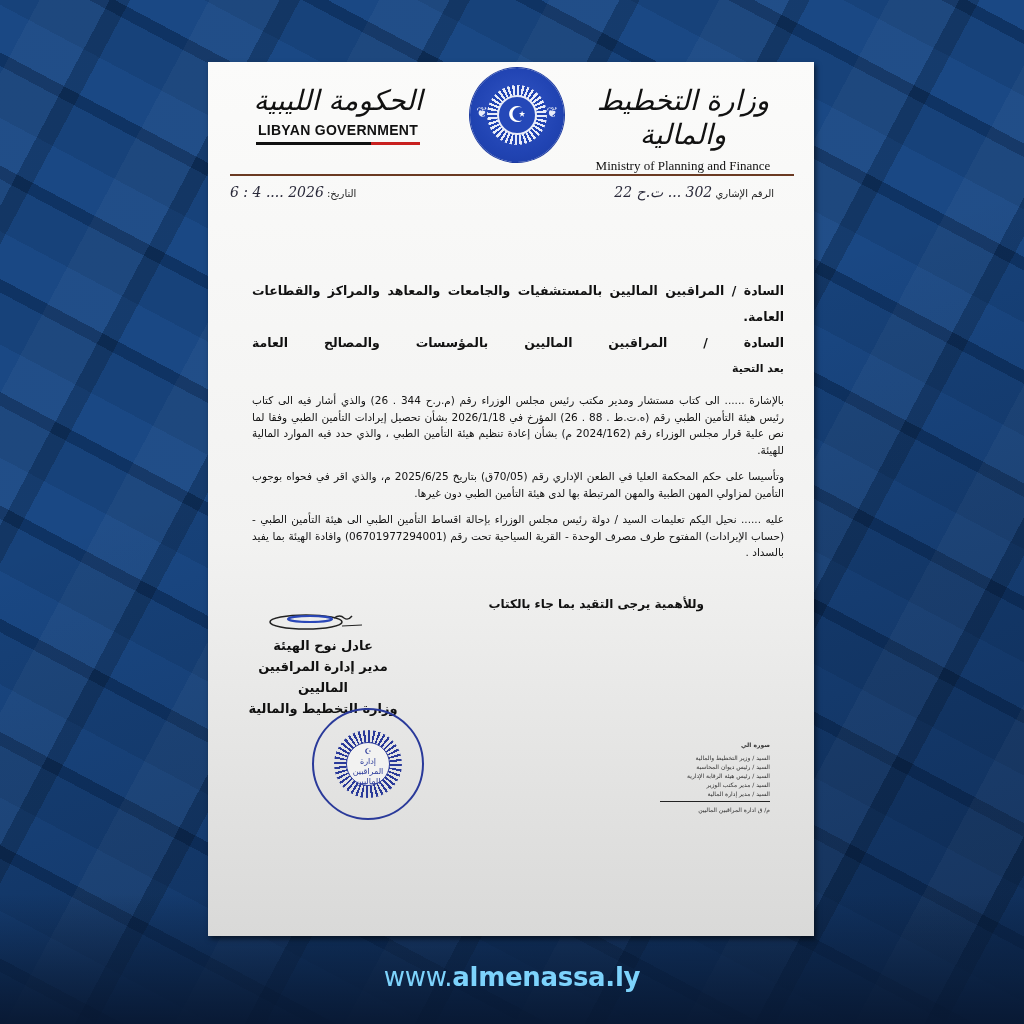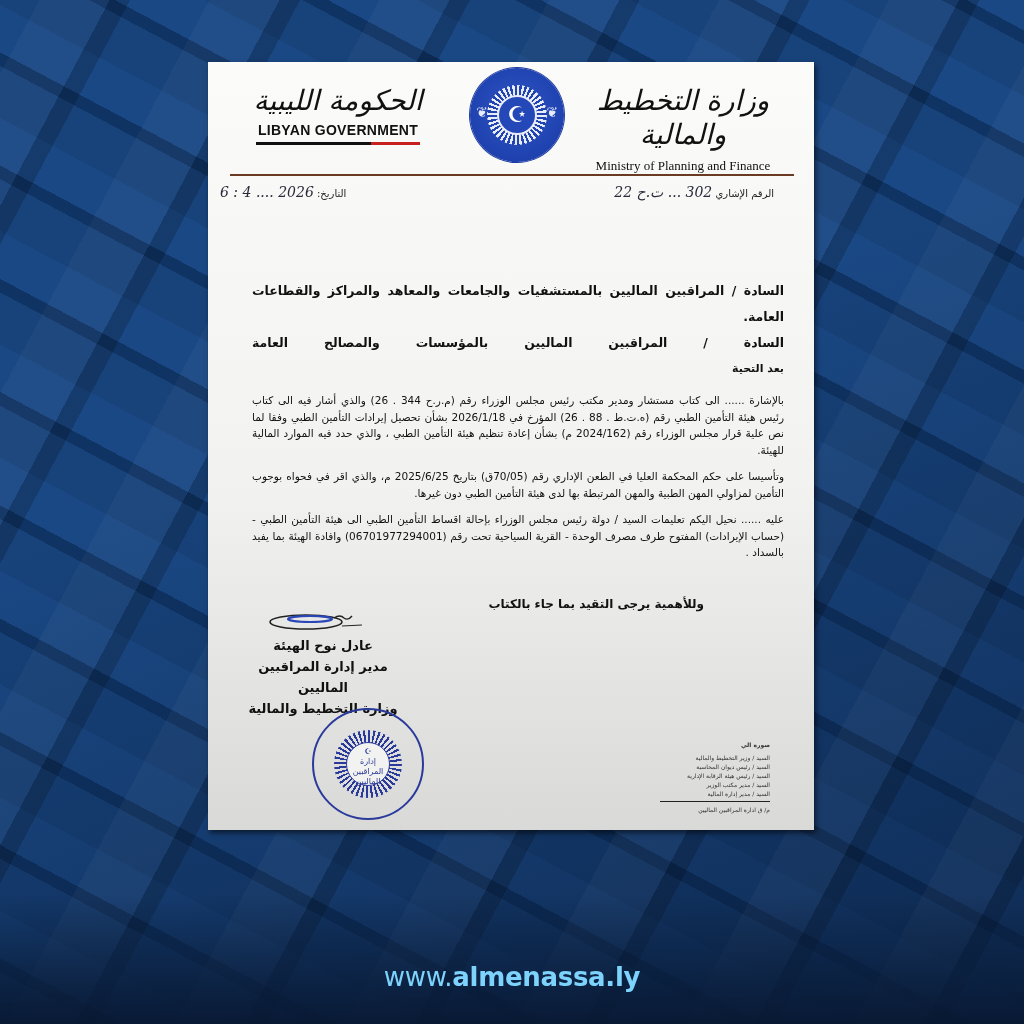--- a/index.html
+++ b/index.html
@@ -7,21 +7,21 @@
     background:#14396b;font-family:"DejaVu Sans",sans-serif;}
   .bg{position:absolute;inset:0;overflow:hidden;
     background:
       linear-gradient(160deg, rgba(0,0,0,0) 40%, rgba(5,20,45,0.55) 100%),
       repeating-linear-gradient(28deg, #17427a 0px, #17427a 46px, #0f3363 46px, #0f3363 58px, #1a4884 58px, #1a4884 100px),
       #14396b;}
   .bg::after{content:"";position:absolute;inset:0;
     background:repeating-linear-gradient(-62deg, rgba(0,0,0,0) 0 70px, rgba(0,0,0,0.18) 70px 88px, rgba(255,255,255,0.03) 88px 150px);}
   .bg-bottom{position:absolute;left:0;right:0;bottom:0;height:130px;
     background:linear-gradient(180deg, rgba(10,30,60,0) 0%, rgba(10,30,60,0.7) 60%, rgba(8,24,50,0.95) 100%);}
-  .paper{position:absolute;left:208px;top:62px;width:606px;height:768px;
+  .paper{position:absolute;left:208px;top:62px;width:606px;height:874px;
     background:linear-gradient(180deg,#fbfbfa 0%,#f2f2f1 55%,#d9d9d8 100%);
     box-shadow:2px 3px 5px rgba(0,0,0,0.55);}
   .hdr-left{position:absolute;left:40px;top:22px;width:180px;text-align:center;}
   .gov-ar{font-family:"DejaVu Serif",serif;font-size:28px;color:#111;line-height:34px;font-style:italic;}
   .gov-en{font-family:"Liberation Sans",sans-serif;font-weight:bold;font-size:14px;color:#111;letter-spacing:0.3px;margin-top:4px;}
   .gov-bar{height:3px;margin:4px 8px 0 8px;background:linear-gradient(90deg,#111 0%,#111 70%,#c8201f 70%,#c8201f 100%);}
   .seal{position:absolute;left:262px;top:6px;width:94px;height:94px;border-radius:50%;
     background:radial-gradient(circle at 50% 45%,#3356c4 0%,#2144b3 60%,#1a3aa2 100%);
     box-shadow:0 0 0 1px #1c3aa0;}
   .seal .ring{position:absolute;left:17px;top:17px;width:60px;height:60px;border-radius:50%;
@@ -79,21 +79,21 @@
     <div class="min-ar">وزارة التخطيط والمالية</div>
     <div class="min-en">Ministry of Planning and Finance</div>
   </div>
 
   <div class="rule"></div>
 
   <div class="meta" style="right:40px;">
     <span>الرقم الإشاري</span>
     <span class="hand">302 ... ت.ح 22</span>
   </div>
-  <div class="meta" style="left:12px;text-align:right;">
+  <div class="meta" style="left:22px;text-align:right;">
     <span>التاريخ:</span>
     <span class="hand">2026 .... 4 : 6</span>
   </div>
 
   <div class="body">
     <div class="addr last">السادة / المراقبين الماليين بالمستشفيات والجامعات والمعاهد والمراكز والقطاعات العامة.</div>
     <div class="addr">السادة / المراقبين الماليين بالمؤسسات والمصالح العامة</div>
     <div class="greet">بعد التحية</div>
     <div class="para">بالإشارة ...... الى كتاب مستشار ومدير مكتب رئيس مجلس الوزراء رقم (م.ر.ح 344 . 26) والذي أشار فيه الى كتاب رئيس هيئة التأمين الطبي رقم (ه.ت.ط . 88 . 26) المؤرخ في 2026/1/18 بشأن تحصيل إيرادات التأمين الطبي وفقا لما نص علية قرار مجلس الوزراء رقم (2024/162 م) بشأن إعادة تنظيم هيئة التأمين الطبي ، والذي حدد فيه الموارد المالية للهيئة.</div>
     <div class="para">وتأسيسا على حكم المحكمة العليا في الطعن الإداري رقم (70/05ق) بتاريخ 2025/6/25 م، والذي اقر في فحواه بوجوب التأمين لمزاولي المهن الطبية والمهن المرتبطة بها لدى هيئة التأمين الطبي دون غيرها.</div>

